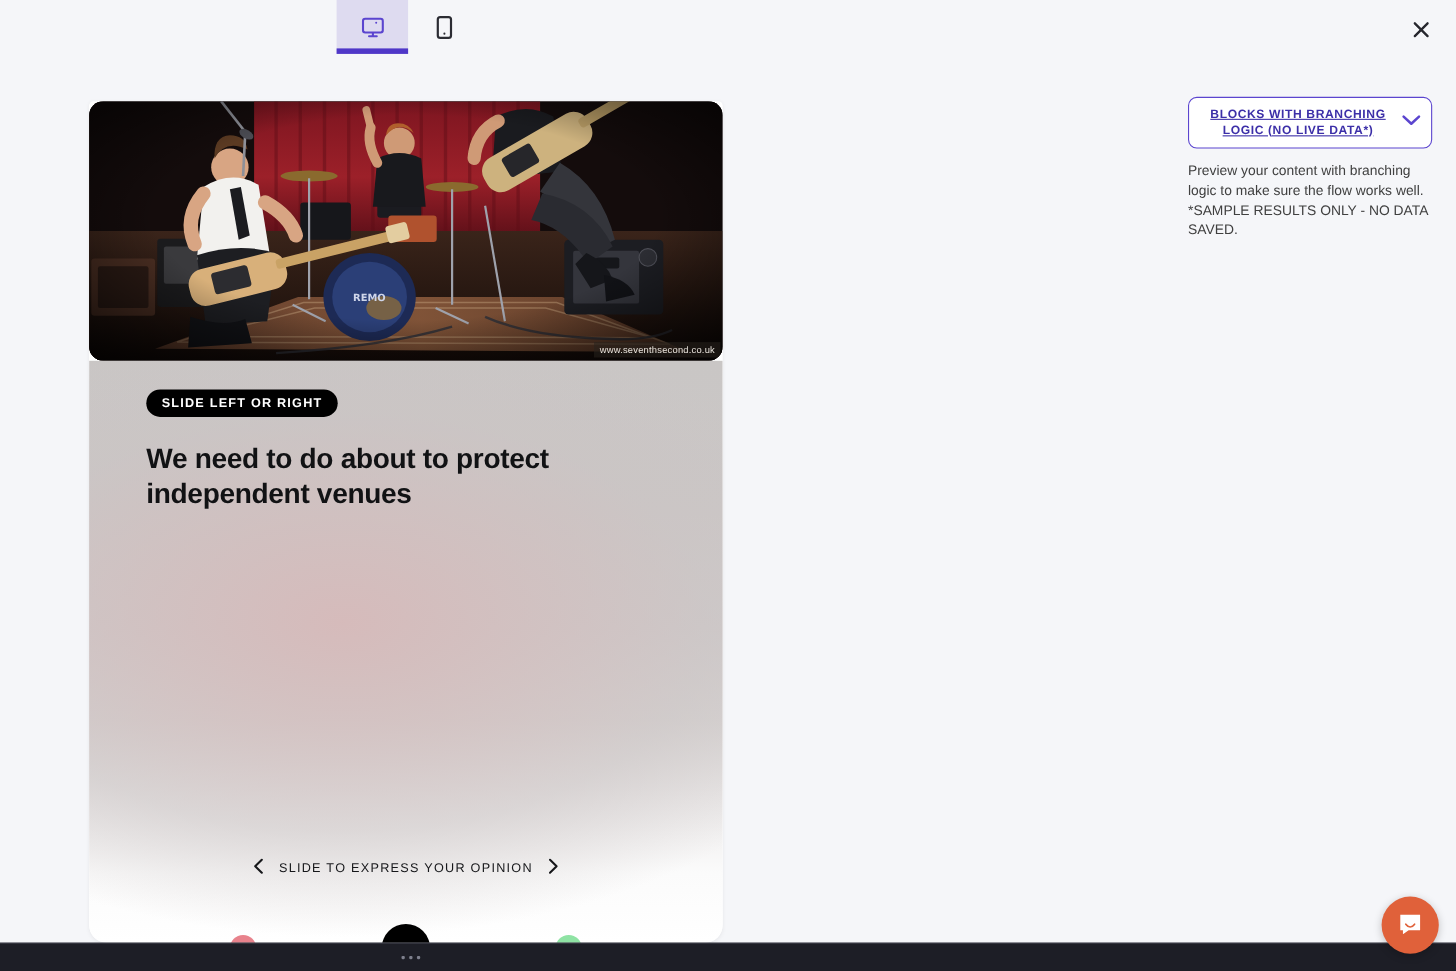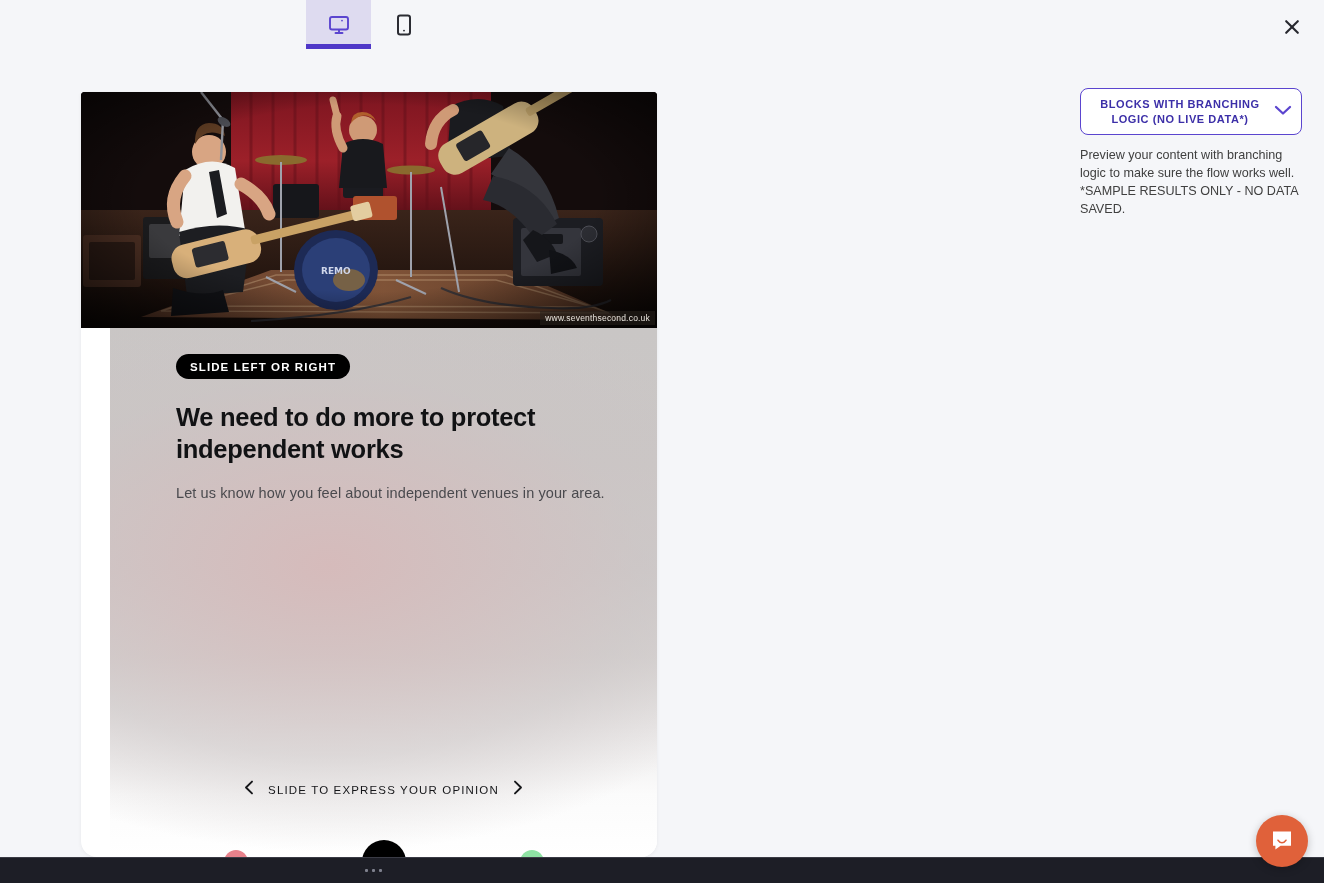--- a/index.html
+++ b/index.html
@@ -44,37 +44,37 @@
     background: #ffffff;
     border-radius: 4px 4px 16px 16px;
     overflow: hidden;
     box-shadow: 0 1px 4px rgba(0,0,0,.06);
   }
 
   
   .hero {
     position: relative; width: 100%; height: 236px; overflow: hidden;
     background: #120a0c;
+    border-radius: 13px;
   }
   .hero svg { position: absolute; inset: 0; width: 100%; height: 100%; display:block; }
   .hero-watermark {
     position: absolute; right: 2px; bottom: 3px;
     font-size: 8.5px; letter-spacing: .2px; color: #e9e4dd;
     background: rgba(40,34,30,.55);
     padding: 2px 5px; font-family: "Liberation Sans", sans-serif;
   }
 
   
   .card-body {
     position: relative; height: 529px;
     background:
       radial-gradient(120% 75% at 40% 45%, rgba(214,186,186,.95) 0%, rgba(203,196,196,.55) 48%, rgba(198,198,198,0) 72%),
       linear-gradient(180deg, #c9c6c5 0%, #cbc7c6 26%, #cfcbcb 46%, #d8d5d4 62%, #eceaea 76%, #fbfbfb 88%, #ffffff 100%);
-    padding: 26px 46px 0 66px;
-    margin-left: 29px;
+    padding: 26px 46px 0 52px;
   }
 
   .tag-pill {
     display: inline-block; background: #000; color: #fff;
     font-size: 11.5px; font-weight: bold; letter-spacing: 1.1px;
     padding: 7px 14px 6px 14px; border-radius: 20px;
   }
   .q-title {
     margin-top: 22px;
     font-size: 25.5px; font-weight: bold; color: #111214;
@@ -127,21 +127,21 @@
 
   
   .side-panel { position: absolute; left: 1080px; top: 88px; width: 222px; }
   .mode-select {
     width: 222px; background: #fff; border: 1.6px solid #5b45cf;
     border-radius: 8px; cursor: pointer;
     display: flex; align-items: center; padding: 8px 8px 8px 10px; gap: 4px;
   }
   .mode-select .label {
     flex: 1; text-align: center; color: #3c2fa8;
-    font-size: 11px; font-weight: bold; letter-spacing: .55px; line-height: 1.32;
+    font-size: 11px; font-weight: bold; letter-spacing: .55px; line-height: 1.32; text-decoration: underline;
   }
   .panel-desc {
     margin-top: 12px; color: #404040; font-size: 12.6px; line-height: 1.42;
   }
 
   
   .bottom-bar {
     position: absolute; left: 0; right: 0; bottom: 0; height: 26px;
     background: #1d1e26; border-top: 1px solid #3a3b45;
     display: flex; align-items: center;
@@ -309,22 +309,21 @@
           <path d="M330 205 q-60 18 -160 24"></path>
         </g>
         <rect width="576" height="236" fill="url(#vign)"></rect>
       </svg>
       <div class="hero-watermark">www.seventhsecond.co.uk</div>
     </div>
 
     <div class="card-body">
 
       <div class="tag-pill">SLIDE LEFT OR RIGHT</div>
-      <h1 class="q-title">We need to do more to protect independent works</h1>
-      <p class="q-sub">Let us know how you feel about independent venues in your area.</p>
+      <h1 class="q-title">We need to do about to protect independent venues</h1>
 
       <div class="slide-hint">
         <span>
           <svg width="10" height="15" viewBox="0 0 10 15" fill="none" stroke="#16171a" stroke-width="1.9" stroke-linecap="round" stroke-linejoin="round">
             <polyline points="8,1.6 2,7.5 8,13.4"></polyline>
           </svg>
         </span>
         <span class="lbl">SLIDE TO EXPRESS YOUR OPINION</span>
         <span>
           <svg width="10" height="15" viewBox="0 0 10 15" fill="none" stroke="#16171a" stroke-width="1.9" stroke-linecap="round" stroke-linejoin="round">

